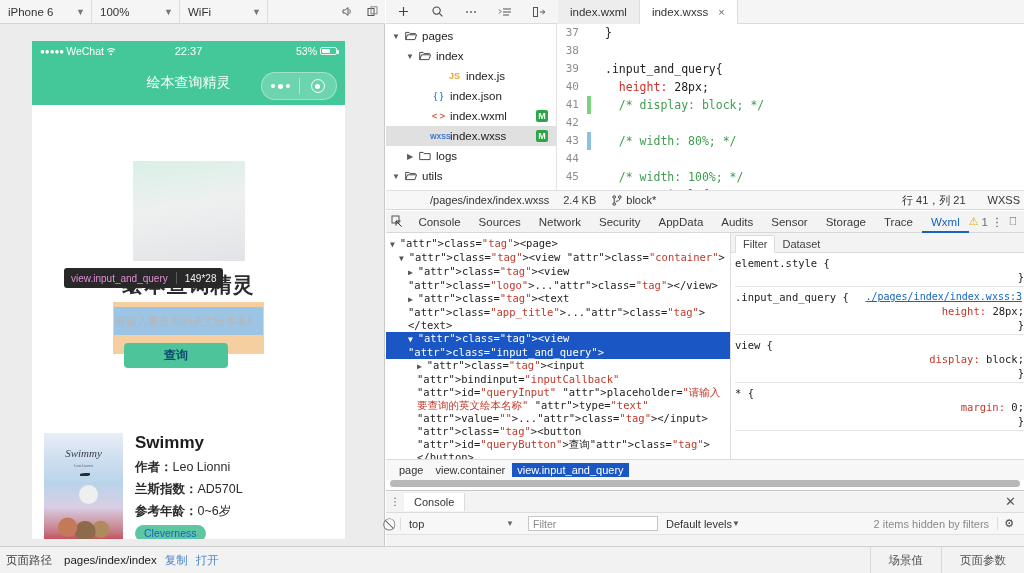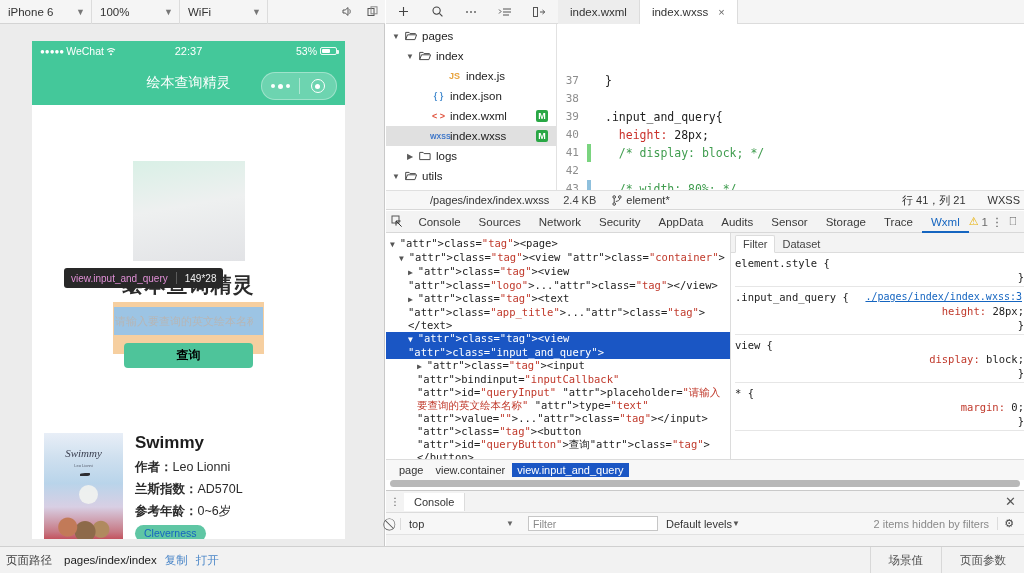--- a/index.html
+++ b/index.html
@@ -105,22 +105,22 @@
     background: #9cc4e4;
   }
   #query-input {
     position: relative; z-index: 3;
     width: 139px; height: 28px; line-height: 28px;
     color: #b6b6b6; font-size: 11px; white-space: nowrap; overflow: hidden;
     padding-left: 1px;
   }
   #query-button {
     position: relative; z-index: 3;
-    margin-top: 8px; width: 129px; height: 25px; margin-left: 10px;
-    background: #4ec49a; color: #000000; border-radius: 4px;
+    margin-top: 8px; width: 104px; height: 25px; margin-left: 10px;
+    background: #4ec49a; color: #0c4a6e; border-radius: 4px;
     display: flex; align-items: center; justify-content: center;
     font-size: 12px; font-weight: 700;
   }
   #hl-tooltip {
     position: absolute; left: -50px; top: -39px; z-index: 6;
     background: #282828; color: #fff; border-radius: 3px;
     height: 20px; display: flex; align-items: center; padding: 0 7px;
     font-size: 10px; white-space: nowrap;
   }
   #hl-tooltip .tsel { color: #e08fd6; }
@@ -201,21 +201,21 @@
   .ft-ico.wxml { color: #e0513b; }
   .ft-ico.wxss { color: #3a74c8; font-size: 7px; }
   .ft-ico.folder svg { display: block; margin: 0 auto; }
   .ft-label { padding-left: 3px; }
   .ft-badge {
     margin-left: auto; margin-right: 8px; background: #29a745; color: #fff;
     width: 12px; height: 12px; line-height: 12px; text-align: center;
     border-radius: 2px; font-size: 9px; font-weight: 700; flex: none;
   }
 
-  #code-editor { flex: 1; position: relative; background: #fff; overflow: hidden; font-family: "DejaVu Sans Mono", monospace; margin-top: 48px; }
+  #code-editor { flex: 1; position: relative; background: #fff; overflow: hidden; font-family: "DejaVu Sans Mono", monospace; }
   .cl { height: 18px; line-height: 18px; display: flex; font-size: 11.5px; white-space: pre; }
   .cl .ln { width: 30px; text-align: right; color: #8d8d8d; flex: none; padding-right: 8px; font-size: 11px; }
   .cl .gutter { width: 4px; flex: none; }
   .cl .gutter.g-green { background: #7ad47f; }
   .cl .gutter.g-blue  { background: #8fc0dd; }
   .cl .code { padding-left: 14px; }
   .c-sel { color: #222; }
   .c-prop { color: #c9312b; }
   .c-val { color: #1a1a1a; }
   .c-cmt { color: #3f9c4e; }
@@ -561,21 +561,21 @@
     <div id="ed-status">
       <span class="st-path">/pages/index/index.wxss</span>
       <span class="st-size">2.4 KB</span>
       <span class="st-branch">
         <svg width="10" height="11" viewBox="0 0 10 11">
             <circle cx="2.2" cy="2" r="1.3" fill="none" stroke="#444" stroke-width="1"></circle>
             <circle cx="2.2" cy="9" r="1.3" fill="none" stroke="#444" stroke-width="1"></circle>
             <circle cx="7.8" cy="2" r="1.3" fill="none" stroke="#444" stroke-width="1"></circle>
             <path d="M2.2 3.3v4.4M7.8 3.3c0 2.4-2 2.6-4 3.2" fill="none" stroke="#444" stroke-width="1"></path>
           </svg>
-        <span>element*</span>
+        <span>block*</span>
       </span>
       <span class="st-pos">行 41，列 21</span>
       <span class="st-lang">WXSS</span>
     </div>
 
     <div id="dt-tabs">
       <div class="dt-inspect">
         <svg width="13" height="13" viewBox="0 0 13 13">
             <rect x="1" y="1" width="7" height="7" fill="none" stroke="#555" stroke-width="1"></rect>
             <path d="M5 6l5.6 5.6M5 6v4.6M5 6h4.6" fill="#444" stroke="#333" stroke-width="1"></path>

